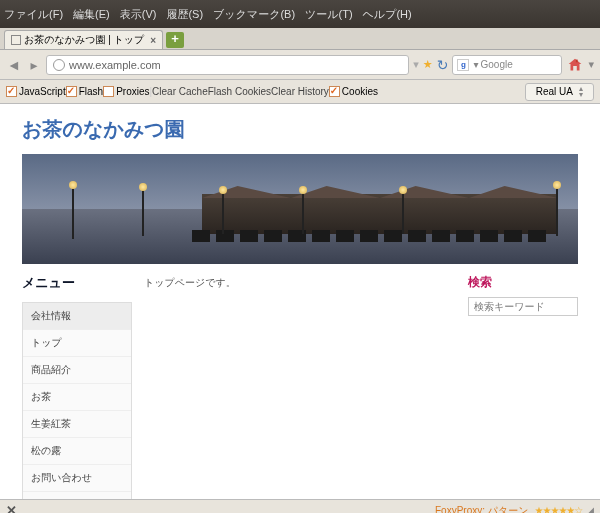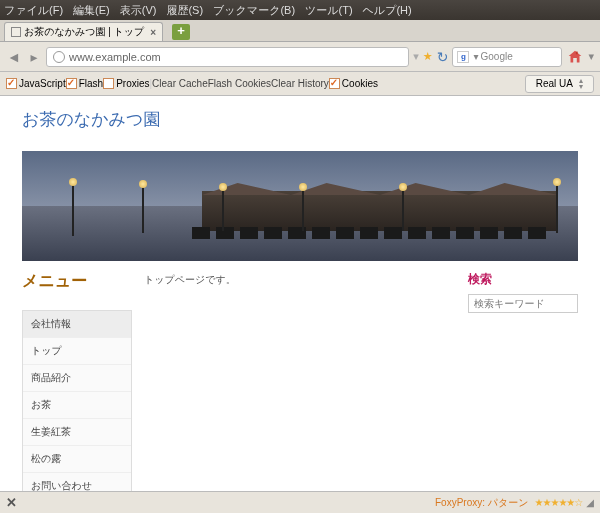--- a/index.html
+++ b/index.html
@@ -1,22 +1,22 @@
 <!DOCTYPE html>
 <html><head>
 <meta charset="utf-8">
 <style>
 * { margin: 0; padding: 0; box-sizing: border-box; }
 body { font-family: sans-serif; font-size: 11px; background: #3a3530; width: 600px; height: 513px; overflow: hidden; }
 
-.menubar { background: linear-gradient(#4a4540, #3a3530); color: #ddd; display: flex; padding: 2px 4px; font-size: 11px; height: 20px; align-items: center; }
+.menubar { background: linear-gradient(#4a4540, #3a3530); color: #ddd; display: flex; padding: 2px 4px; font-size: 11px; height: 28px; align-items: center; }
 .menubar span { margin-right: 10px; cursor: default; }
 
 .tabbar { background: #d8d4cc; display: flex; align-items: center; padding: 2px 0 0 4px; height: 22px; border-bottom: 1px solid #aaa; }
-.tab { background: #f0ede5; border: 1px solid #aaa; border-bottom: none; padding: 2px 6px; font-size: 10px; display: flex; align-items: center; border-radius: 3px 3px 0 0; margin-right: 6px; }
+.tab { background: #f0ede5; border: 1px solid #aaa; border-bottom: none; padding: 2px 6px; font-size: 10px; display: flex; align-items: center; border-radius: 3px 3px 0 0; margin-right: 0; }
 .tab-icon { width: 10px; height: 10px; border: 1px solid #888; margin-right: 3px; }
 .tab-close { margin-left: 6px; color: #666; font-weight: bold; }
 .newtab { width: 18px; height: 16px; background: #7a9f3f; color: #fff; text-align: center; line-height: 14px; border-radius: 2px; margin-left: 3px; font-size: 13px; font-weight: bold; }
 
 .urlbar-row { background: #e8e4dc; display: flex; align-items: center; padding: 4px 6px; gap: 4px; height: 30px; border-bottom: 1px solid #bbb; }
 .nav-arrow { width: 16px; height: 16px; color: #888; font-size: 14px; text-align: center; }
 .url-input { flex: 1; background: #fff; border: 1px solid #bbb; border-radius: 3px; padding: 2px 6px; font-size: 11px; color: #666; height: 20px; display: flex; align-items: center; }
 .url-input .globe { margin-right: 4px; width: 12px; height: 12px; border: 1px solid #999; border-radius: 50%; }
 .reload { color: #4a7cb8; font-size: 14px; }
 .search-box { width: 110px; background: #fff; border: 1px solid #bbb; border-radius: 3px; padding: 2px 4px; font-size: 10px; color: #888; display: flex; align-items: center; height: 20px; }
@@ -24,39 +24,39 @@
 .home-icon { width: 18px; height: 18px; }
 
 .toolbar2 { background: #e8e4dc; display: flex; align-items: center; padding: 3px 6px; height: 24px; border-bottom: 1px solid #bbb; font-size: 10px; }
 .ck { display: flex; align-items: center; gap: 2px; }
 .ck-box { width: 11px; height: 11px; border: 1px solid #c85; background: #fff; display: inline-block; position: relative; }
 .ck-box.checked::after { content: '✓'; position: absolute; top: -2px; left: 0; color: #d62; font-size: 10px; font-weight: bold; }
 .toolbar2 .btn { color: #444; cursor: default; }
 .real-ua { margin-left: auto; background: #f4f2ec; border: 1px solid #bbb; border-radius: 3px; padding: 2px 10px; display: flex; align-items: center; gap: 6px; }
 
 .content { background: #fff; height: 395px; overflow: auto; padding: 12px 22px 8px 22px; }
-.site-title { color: #3a6ab0; font-size: 17px; font-weight: normal; margin-bottom: 20px; font-family: sans-serif; }
+.site-title { color: #3a6ab0; font-size: 20px; font-weight: bold; margin-bottom: 11px; font-family: sans-serif; }
 .banner { width: 100%; height: 110px; background: linear-gradient(to bottom, #5a6880 0%, #6a7590 25%, #7a8098 45%, #4a5060 100%); position: relative; margin-bottom: 10px; overflow: hidden; }
 .sky { position: absolute; top: 0; left: 0; right: 0; height: 55px; background: linear-gradient(#5a6a85, #8590a5); }
 .ground { position: absolute; bottom: 0; left: 0; right: 0; height: 55px; background: linear-gradient(#6a7080, #3a4050); }
 .building { position: absolute; bottom: 30px; left: 180px; right: 20px; height: 40px; background: linear-gradient(#4a4038, #2a2420); }
 .roof { position: absolute; top: -8px; left: 0; right: 0; height: 12px; background: #5a4a42; clip-path: polygon(0 100%, 10% 0, 25% 100%, 35% 0, 50% 100%, 60% 0, 75% 100%, 85% 0, 100% 100%); }
 .lamp { position: absolute; width: 2px; background: #222; }
 .lamp::after { content: ''; position: absolute; top: -3px; left: -3px; width: 8px; height: 8px; background: radial-gradient(#ffe8a0, #d9b050); border-radius: 50%; }
 .l1 { left: 50px; bottom: 25px; height: 55px; }
 .l2 { left: 120px; bottom: 28px; height: 50px; }
 .l3 { left: 200px; bottom: 30px; height: 45px; }
 .l4 { left: 280px; bottom: 30px; height: 45px; }
 .l5 { left: 380px; bottom: 30px; height: 45px; }
 .l6 { right: 20px; bottom: 28px; height: 52px; }
 .cars { position: absolute; bottom: 22px; left: 170px; right: 30px; height: 12px; background: repeating-linear-gradient(90deg, #1a1a1a 0 18px, transparent 18px 24px); }
 
 .cols { display: flex; gap: 12px; }
 .sidebar-left { width: 110px; }
-.sidebar-left h3 { font-size: 16px; color: #a16207; margin-bottom: 18px; font-weight: bold; }
+.sidebar-left h3 { font-size: 13px; color: #0f172a; margin-bottom: 10px; font-weight: bold; }
 .menu-list { border: 1px solid #ddd; }
 .menu-list div { padding: 6px 8px; font-size: 10px; color: #444; border-bottom: 1px solid #eee; background: #fafafa; }
 .menu-list div:first-child { background: #ededed; }
 .main-col { flex: 1; font-size: 10px; color: #555; padding-top: 2px; }
 .sidebar-right { width: 110px; }
 .sidebar-right h3 { font-size: 12px; color: #be185d; margin-bottom: 6px; font-weight: bold; }
 .search-input { width: 100%; border: 1px solid #ccc; padding: 3px 5px; font-size: 10px; color: #999; }
 
 .statusbar { background: #e8e4dc; height: 22px; display: flex; align-items: center; padding: 0 6px; font-size: 10px; border-top: 1px solid #bbb; }
 .statusbar .x { color: #555; font-size: 13px; font-weight: bold; }

